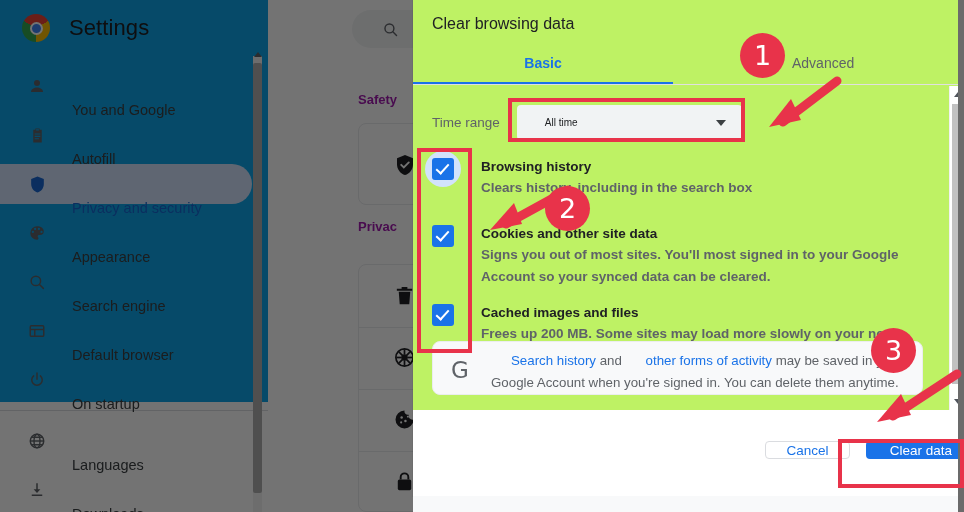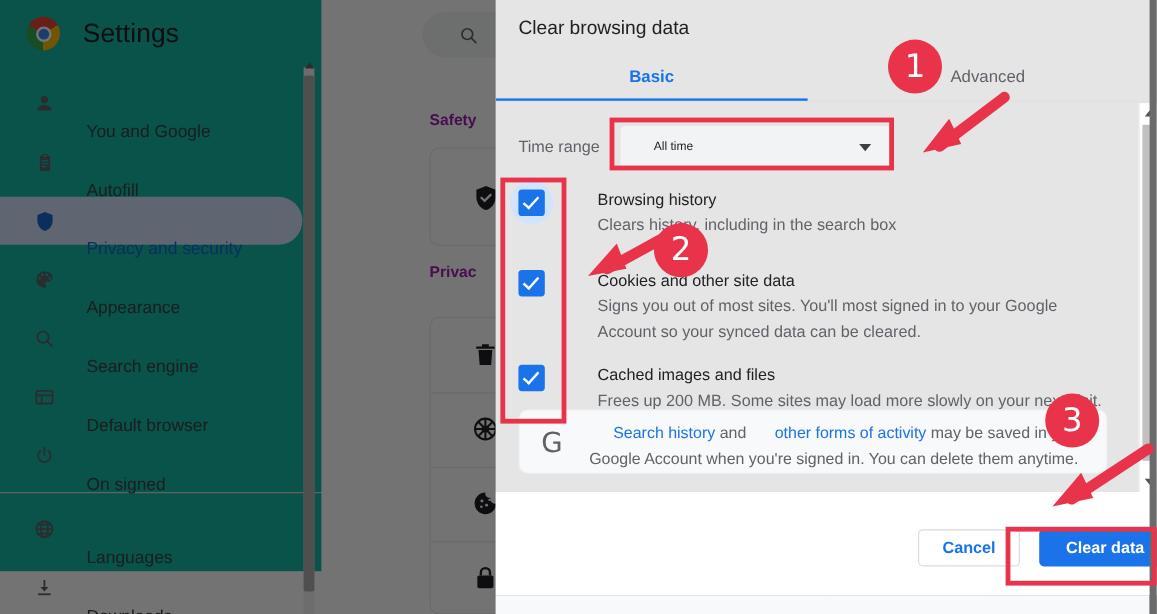--- a/index.html
+++ b/index.html
@@ -4,21 +4,21 @@
 <style>
   html,body{margin:0;padding:0;}
   body{
     width:964px;height:512px;overflow:hidden;
     font-family:"Liberation Sans",sans-serif;
     background:#ffffff;position:relative;
   }
   
   #bg{position:absolute;inset:0;background:#ffffff;}
   #bg-sidebar{
-    position:absolute;left:0;top:0;width:268px;height:476px;background:#14b8a6;
+    position:absolute;left:0;top:0;width:268px;height:402px;background:#0ea5e9;
   }
   .bg-head{
     position:absolute;left:0;top:0;width:268px;height:56px;display:flex;align-items:center;
   }
   .chrome-logo{
     width:28px;height:28px;border-radius:50%;margin-left:22px;position:relative;overflow:hidden;
     background:
       conic-gradient(from -60deg,#ea4335 0deg 120deg,#fbbc05 120deg 240deg,#34a853 240deg 360deg);
   }
   .chrome-logo::after{
@@ -55,21 +55,21 @@
   .searchpill .mg{position:absolute;left:30px;top:11px;color:#5f6368;}
   .sect-h{position:absolute;font-size:13px;color:#a21caf;font-weight:bold;text-align:center;}
   .card{
     position:absolute;background:#ffffff;border:1px solid #e8eaed;border-radius:8px;box-sizing:border-box;
   }
   .rowline{position:absolute;left:0;right:0;height:1px;background:#e8eaed;}
   .cardicon{position:absolute;color:#202124;}
   #dim{position:absolute;inset:0;background:rgba(0,0,0,0.55);}
   
   #dialog{
-    position:absolute;left:413px;top:0;width:551px;height:496px;background:#e5e5e5;
+    position:absolute;left:413px;top:0;width:551px;height:496px;background:#bef264;
     box-shadow:0 0 0 1px rgba(0,0,0,.05);overflow:hidden;
   }
   .dlg-title{position:absolute;left:19px;top:15px;font-size:16px;color:#202124;}
   .tabs{position:absolute;left:0;top:47px;width:551px;height:37px;border-bottom:1px solid #e0e0e0;}
   .tab{
     position:absolute;top:8px;font-size:14px;font-weight:bold;text-align:center;
   }
   .tab.basic{left:0;width:260px;color:#1a73e8;}
   .tab.adv{left:260px;width:291px;color:#5f6368;text-align:left;padding-left:119px;box-sizing:border-box;font-weight:normal;}
   .tab-underline{position:absolute;left:0;top:35px;width:260px;height:2px;background:#1a73e8;}
@@ -89,38 +89,38 @@
   .cbring{
     position:absolute;left:-7px;top:-7px;width:36px;height:36px;border-radius:50%;background:#d2e3fc;
   }
   .cb{
     position:absolute;left:0;top:0;width:22px;height:22px;border-radius:3px;background:#1a73e8;
   }
   .cb::after{
     content:"";position:absolute;left:7px;top:3px;width:5px;height:11px;border:solid #ffffff;
     border-width:0 2.6px 2.6px 0;transform:rotate(42deg);
   }
-  .cbtext{margin-left:66px;}
+  .cbtext{margin-left:49px;font-weight:bold;}
   .cbtitle{font-size:13.5px;color:#202124;line-height:18px;}
   .cbdesc{font-size:13.5px;color:#5f6368;line-height:22px;margin-top:1px;}
   .gnote{
     position:absolute;left:19px;top:256px;width:491px;height:54px;background:#f8f9fa;
     border:1px solid #ebedef;border-radius:8px;box-sizing:border-box;
   }
   .gnote .glogo{
     position:absolute;left:18px;top:15px;font-size:23px;color:#5f6368;font-family:"DejaVu Sans",sans-serif;
   }
   .gnote .gtxt{
     position:absolute;left:58px;top:8px;width:420px;font-size:13.3px;color:#5f6368;line-height:22px;
   }
   .gnote a{color:#1a73e8;text-decoration:none;margin-left:20px;}
   .dlg-foot{position:absolute;left:0;top:410px;width:551px;height:86px;background:#ffffff;}
   .btn{
-    position:absolute;height:31px;border-radius:4px;display:flex;align-items:center;justify-content:center;
-    font-size:13.5px;font-weight:bold;box-sizing:border-box;
+    position:absolute;height:18px;border-radius:4px;display:flex;align-items:center;justify-content:center;
+    font-size:13.5px;font-weight:normal;box-sizing:border-box;
   }
   .btn.cancel{left:352px;top:31px;width:85px;background:#ffffff;border:1px solid #dadce0;color:#1a73e8;}
   .btn.clear{left:453px;top:31px;width:110px;background:#1a73e8;color:#ffffff;}
   
   .dscroll{position:absolute;left:536px;top:86px;width:15px;height:324px;background:#ffffff;border-left:1px solid #f0f0f0;}
   .dscroll .track{position:absolute;left:0;top:16px;width:15px;height:292px;background:#ffffff;}
   .dscroll .thumb{position:absolute;left:2px;top:18px;width:11px;height:280px;background:#c1c1c1;border-radius:0;}
   .dscroll .arw{position:absolute;left:4px;width:0;height:0;border-left:4px solid transparent;border-right:4px solid transparent;}
   .dscroll .arw.u{top:6px;border-bottom:5px solid #50555c;}
   .dscroll .arw.d{bottom:6px;border-top:5px solid #50555c;}
@@ -205,21 +205,21 @@
         <span class="lbl">Default browser</span>
       </div>
 
       <div class="navitem">
         <span class="ico">
           <svg width="18" height="18" viewBox="0 0 24 24" fill="none" stroke="currentColor" stroke-width="2" stroke-linecap="round">
               <path d="M7.5 6.5a7 7 0 109 0"></path>
               <line x1="12" y1="2.6" x2="12" y2="11"></line>
             </svg>
         </span>
-        <span class="lbl">On signed</span>
+        <span class="lbl">On startup</span>
       </div>
 
       <div class="navsep"></div>
 
       <div class="navitem">
         <span class="ico">
           <svg width="18" height="18" viewBox="0 0 24 24" fill="none" stroke="currentColor" stroke-width="1.9">
               <circle cx="12" cy="12" r="9"></circle>
               <ellipse cx="12" cy="12" rx="4" ry="9"></ellipse>
               <line x1="3" y1="12" x2="21" y2="12"></line>

